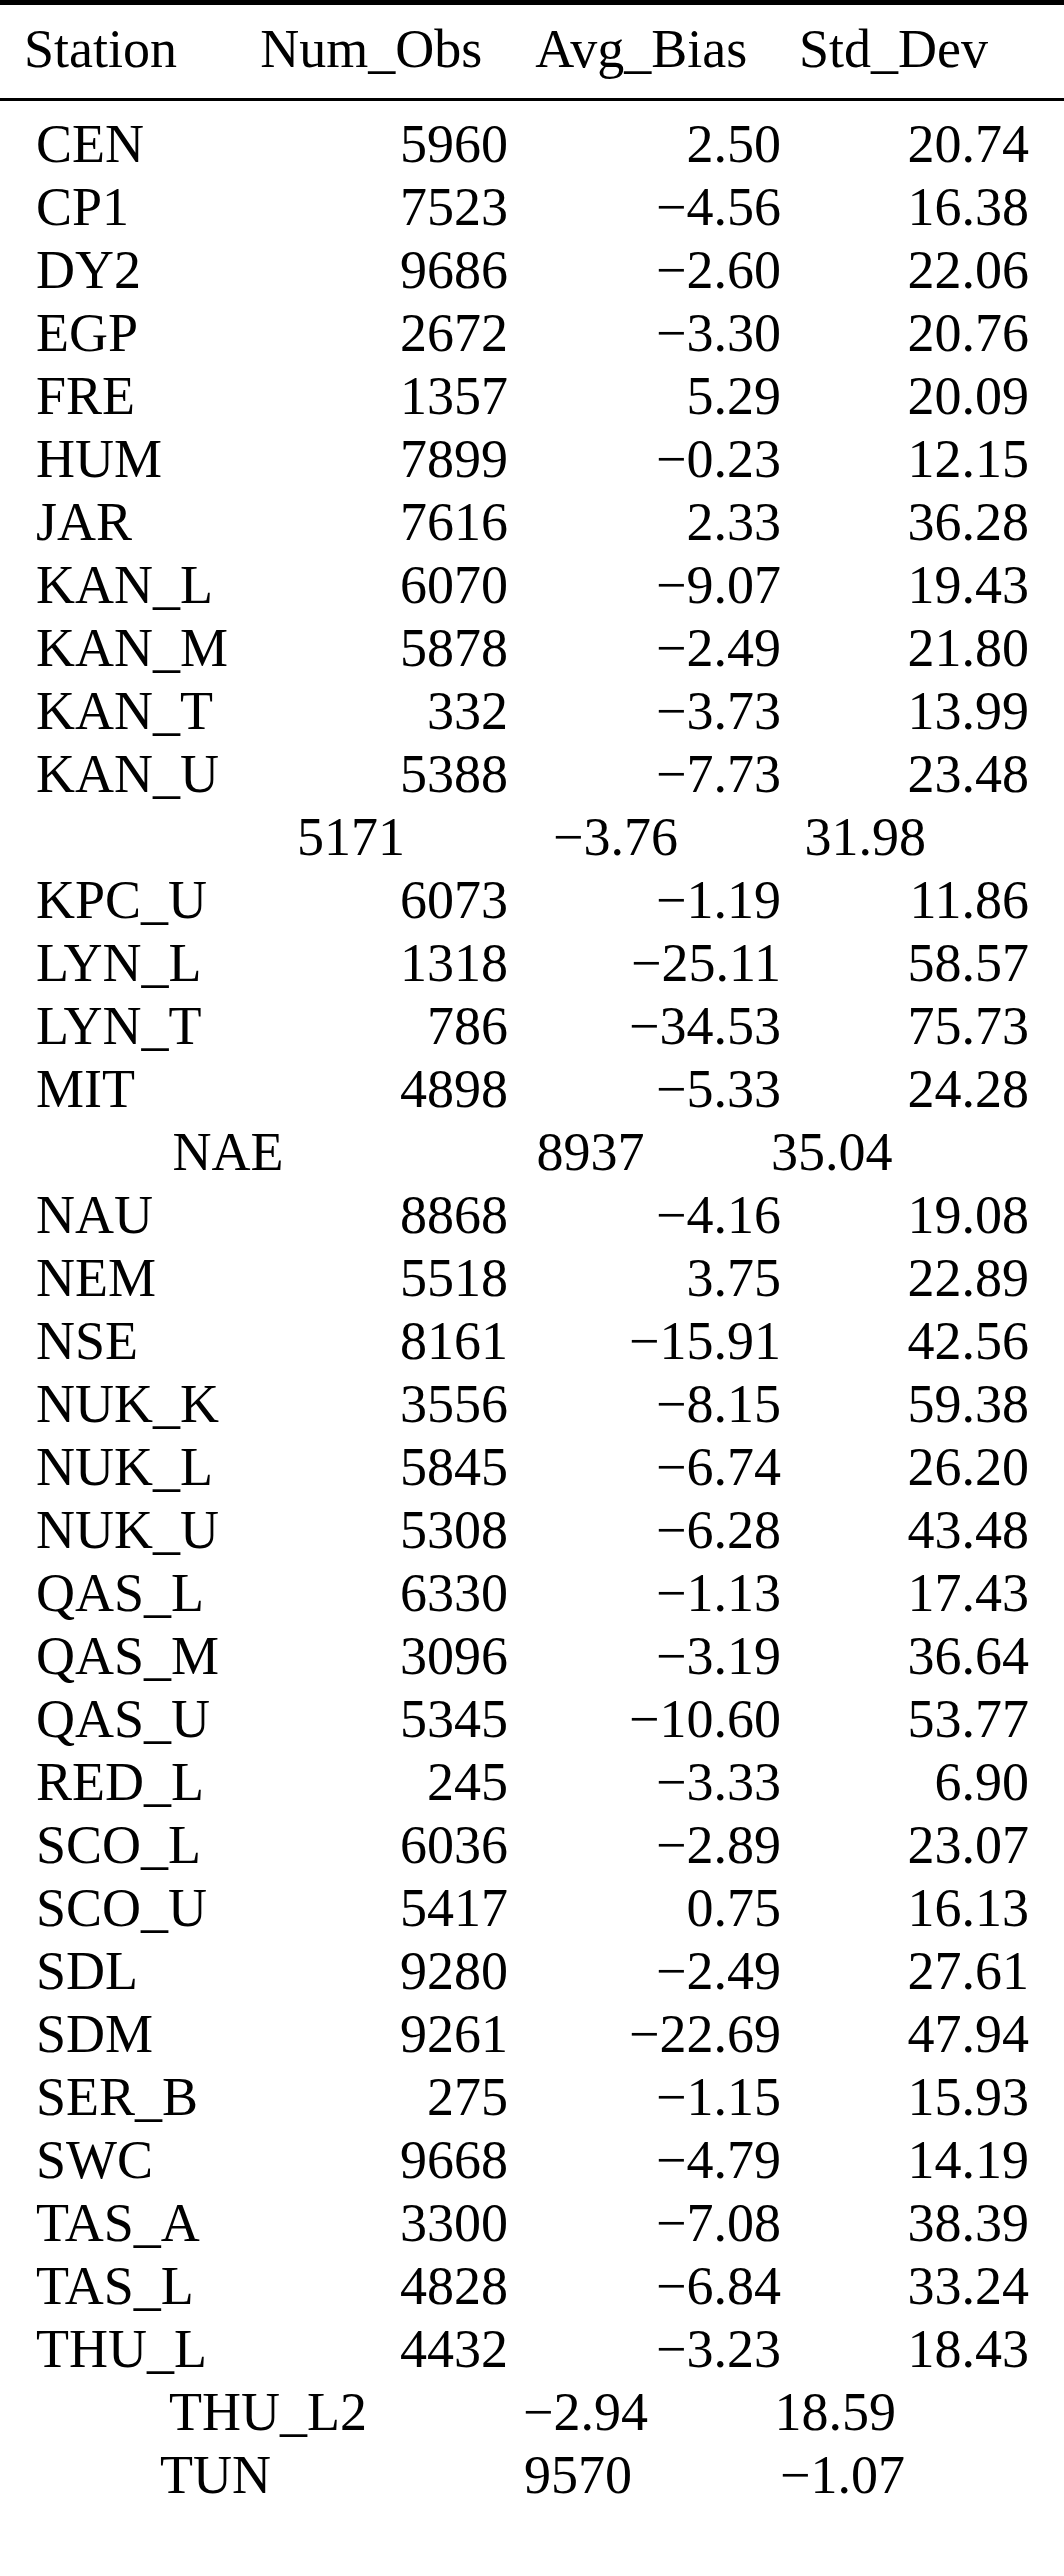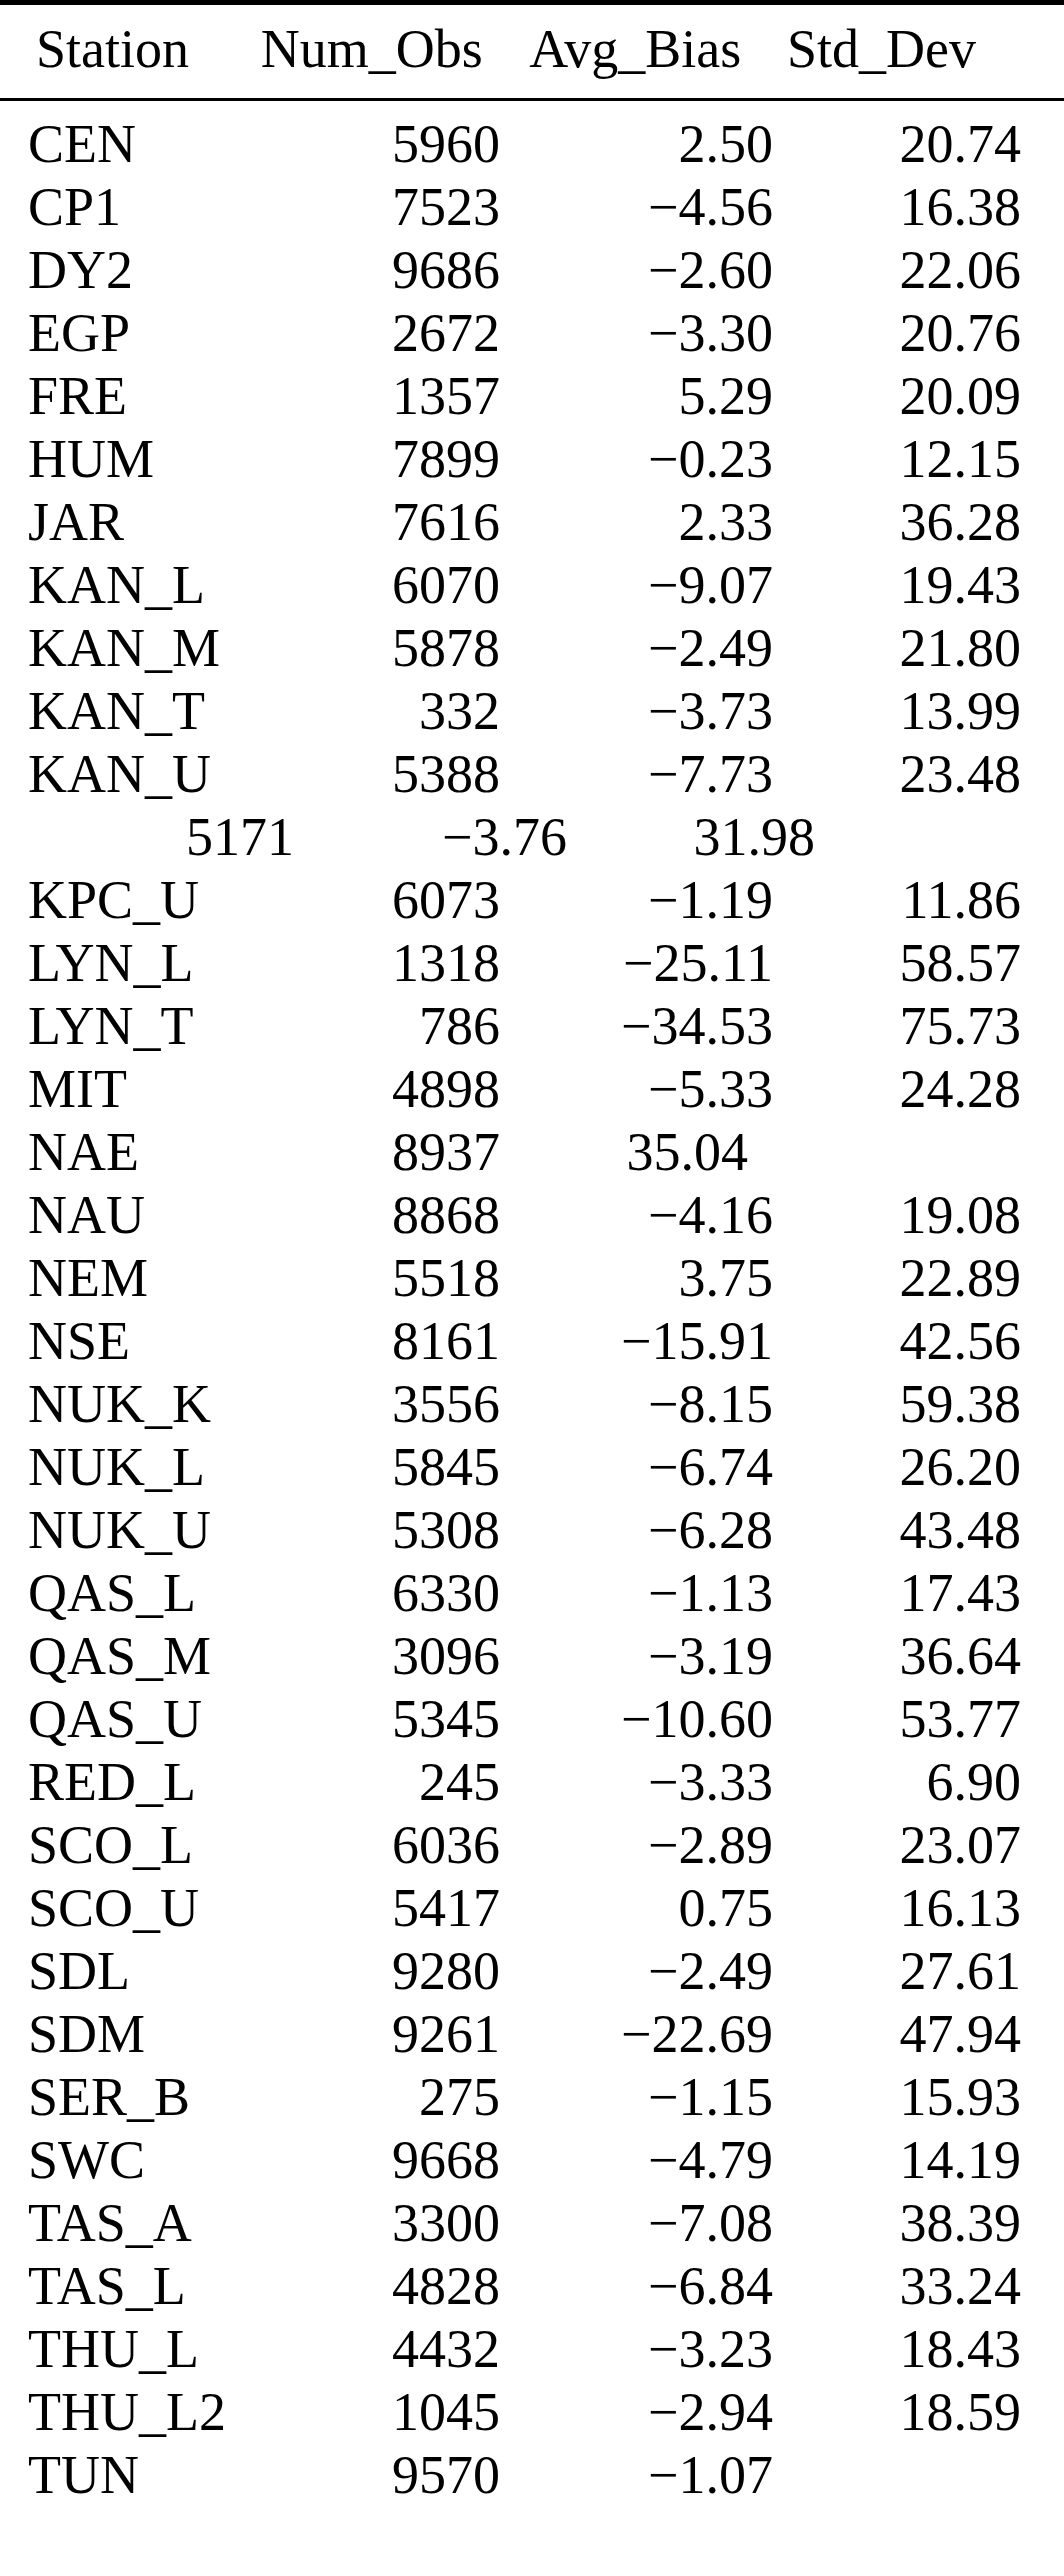--- a/index.html
+++ b/index.html
@@ -6,29 +6,29 @@
   body{
     width:1065px;height:3055px;position:relative;overflow:hidden;
     font-family:"Liberation Serif","DejaVu Serif",serif;
     color:#000000;
   }
   .rule{position:absolute;left:0;width:1065px;background:#000000;}
   .rule-top{top:0;height:5.2px;}
   .rule-mid{top:98px;height:3.1px;}
   .header-row{
     position:absolute;top:5.2px;left:0;width:1012px;height:88px;
-    box-sizing:border-box;padding:0 36px;
+    box-sizing:border-box;padding:0 24px;
     display:flex;align-items:center;
     font-size:54px;line-height:1;
   }
   .table-body{position:absolute;top:113px;left:0;width:1065px;}
   .trow{
     display:flex;height:63px;line-height:63px;
     box-sizing:border-box;padding:0 28px;width:1065px;
-    font-size:54px;white-space:nowrap;
+    font-size:54px;white-space:nowrap;justify-content:center;
   }
   .c1{width:206px;text-align:left;}
   .c2{width:266px;text-align:right;}
   .c3{width:273px;text-align:right;}
   .c4{width:248px;text-align:right;}
 </style>
 </head>
 <body>
 
 <div>
@@ -254,21 +254,20 @@
         <span class="c4">33.24</span>
       </div>
       <div class="trow">
         <span class="c1">THU_L</span>
         <span class="c2">4432</span>
         <span class="c3">−3.23</span>
         <span class="c4">18.43</span>
       </div>
       <div class="trow">
         <span class="c1">THU_L2</span>
-        <span class="c2">1045</span>
         <span class="c3">−2.94</span>
         <span class="c4">18.59</span>
       </div>
       <div class="trow">
         <span class="c1">TUN</span>
         <span class="c2">9570</span>
         <span class="c3">−1.07</span>
       </div>
     </div>
 

